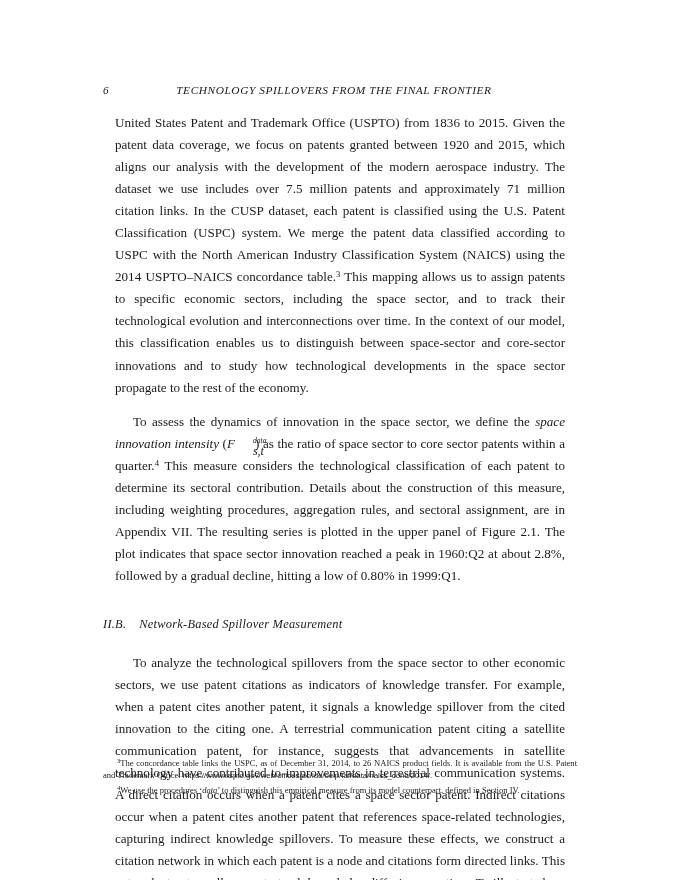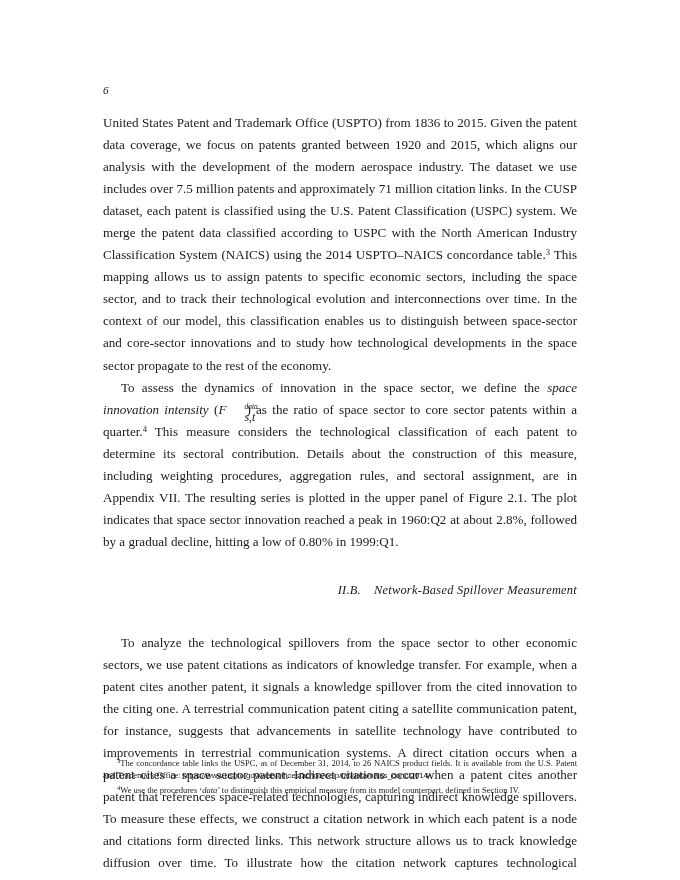--- a/index.html
+++ b/index.html
@@ -48,21 +48,21 @@
     letter-spacing: 0.55px;
     padding-right: 18px;
   }
 
   
   .para {
     text-align: justify;
     text-justify: inter-word;
     font-size: 13.1px;
     line-height: 22.05px;
-    margin: 0;
+    margin: 12px;
     hyphens: manual;
   }
   .para.first {
     margin-top: 12px;
   }
   .para.indent {
     text-indent: 18px;
   }
   .para + .para {
     margin-top: 0;
@@ -107,25 +107,25 @@
     position: absolute;
     left: 0;
     top: 0.42em;
     font-size: 12px;
     font-style: italic;
     white-space: nowrap;
   }
 
   
   .section-head {
-    text-align: right;
+    text-align: left;
     font-style: italic;
     font-size: 12.4px;
     margin-top: 30px;
-    margin-bottom: 34px;
+    margin-bottom: 20px;
     letter-spacing: 0.25px;
   }
   .section-head .num {
     margin-right: 13px;
   }
 
   
   .footnotes {
     position: absolute;
     left: 103px;
@@ -159,20 +159,21 @@
 </style>
 </head>
 <body>
 
 <div class="page">
 
   <div class="content">
 
     <div class="runhead">
       <span class="folio">6</span>
+      <span class="title">TECHNOLOGY SPILLOVERS FROM THE FINAL FRONTIER</span>
     </div>
 
     <p class="para first">
       <span>United States Patent and Trademark Office (USPTO) from 1836 to 2015. Given the patent data coverage, we focus on patents granted between 1920 and 2015, which aligns our analysis with the development of the modern aerospace industry. The dataset we use includes over 7.5 million patents and approximately 71 million citation links. In the CUSP dataset, each patent is classified using the U.S. Patent Classification (USPC) system. We merge the patent data classified according to USPC with the North American Industry Classification System (NAICS) using the 2014 USPTO–NAICS concordance table.</span><sup class="fnmark">3</sup><span> This mapping allows us to assign patents to specific economic sectors, including the space sector, and to track their technological evolution and interconnections over time. In the context of our model, this classification enables us to distinguish between space-sector and core-sector innovations and to study how technological developments in the space sector propagate to the rest of the economy.</span>
     </p>
 
     <p class="para indent">
       <span>To assess the dynamics of innovation in the space sector, we define the </span><em>space innovation intensity</em><span> (</span><span class="math"><span class="base">F</span><span class="scripts"><span class="sup">data</span><span class="sub">s,t</span></span></span><span>) as the ratio of space sector to core sector patents within a quarter.</span><sup class="fnmark">4</sup><span> This measure considers the technological classification of each patent to determine its sectoral contribution. Details about the construction of this measure, including weighting procedures, aggregation rules, and sectoral assignment, are in Appendix VII. The resulting series is plotted in the upper panel of Figure 2.1. The plot indicates that space sector innovation reached a peak in 1960:Q2 at about 2.8%, followed by a gradual decline, hitting a low of 0.80% in 1999:Q1.</span>
     </p>
 

